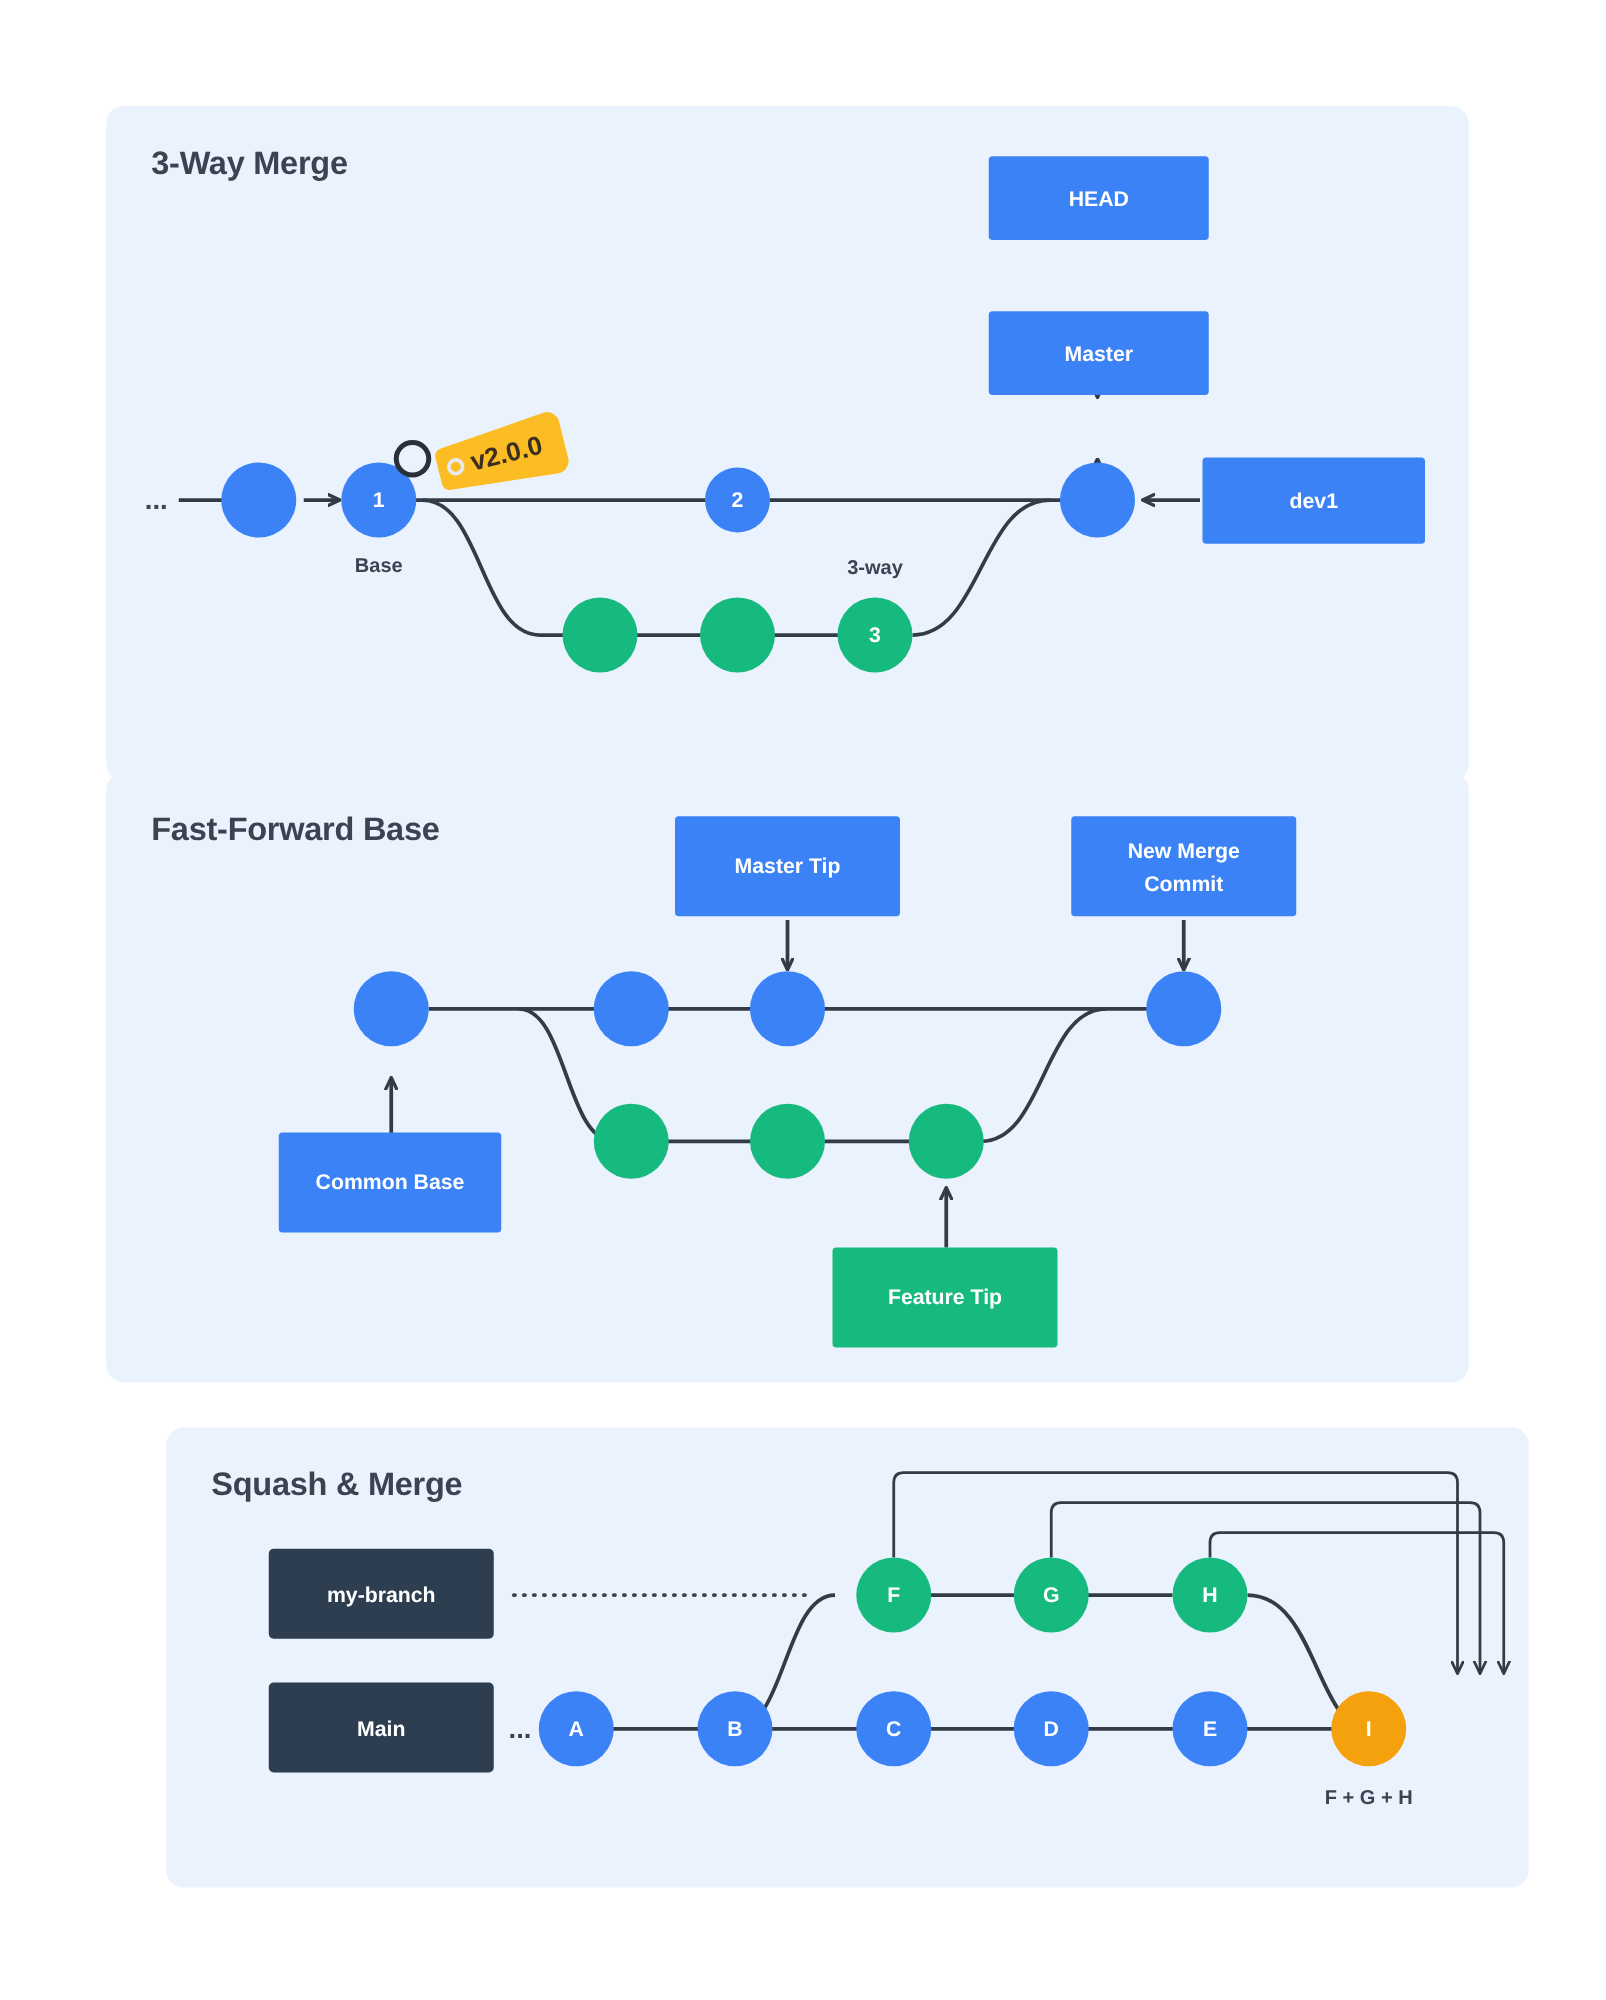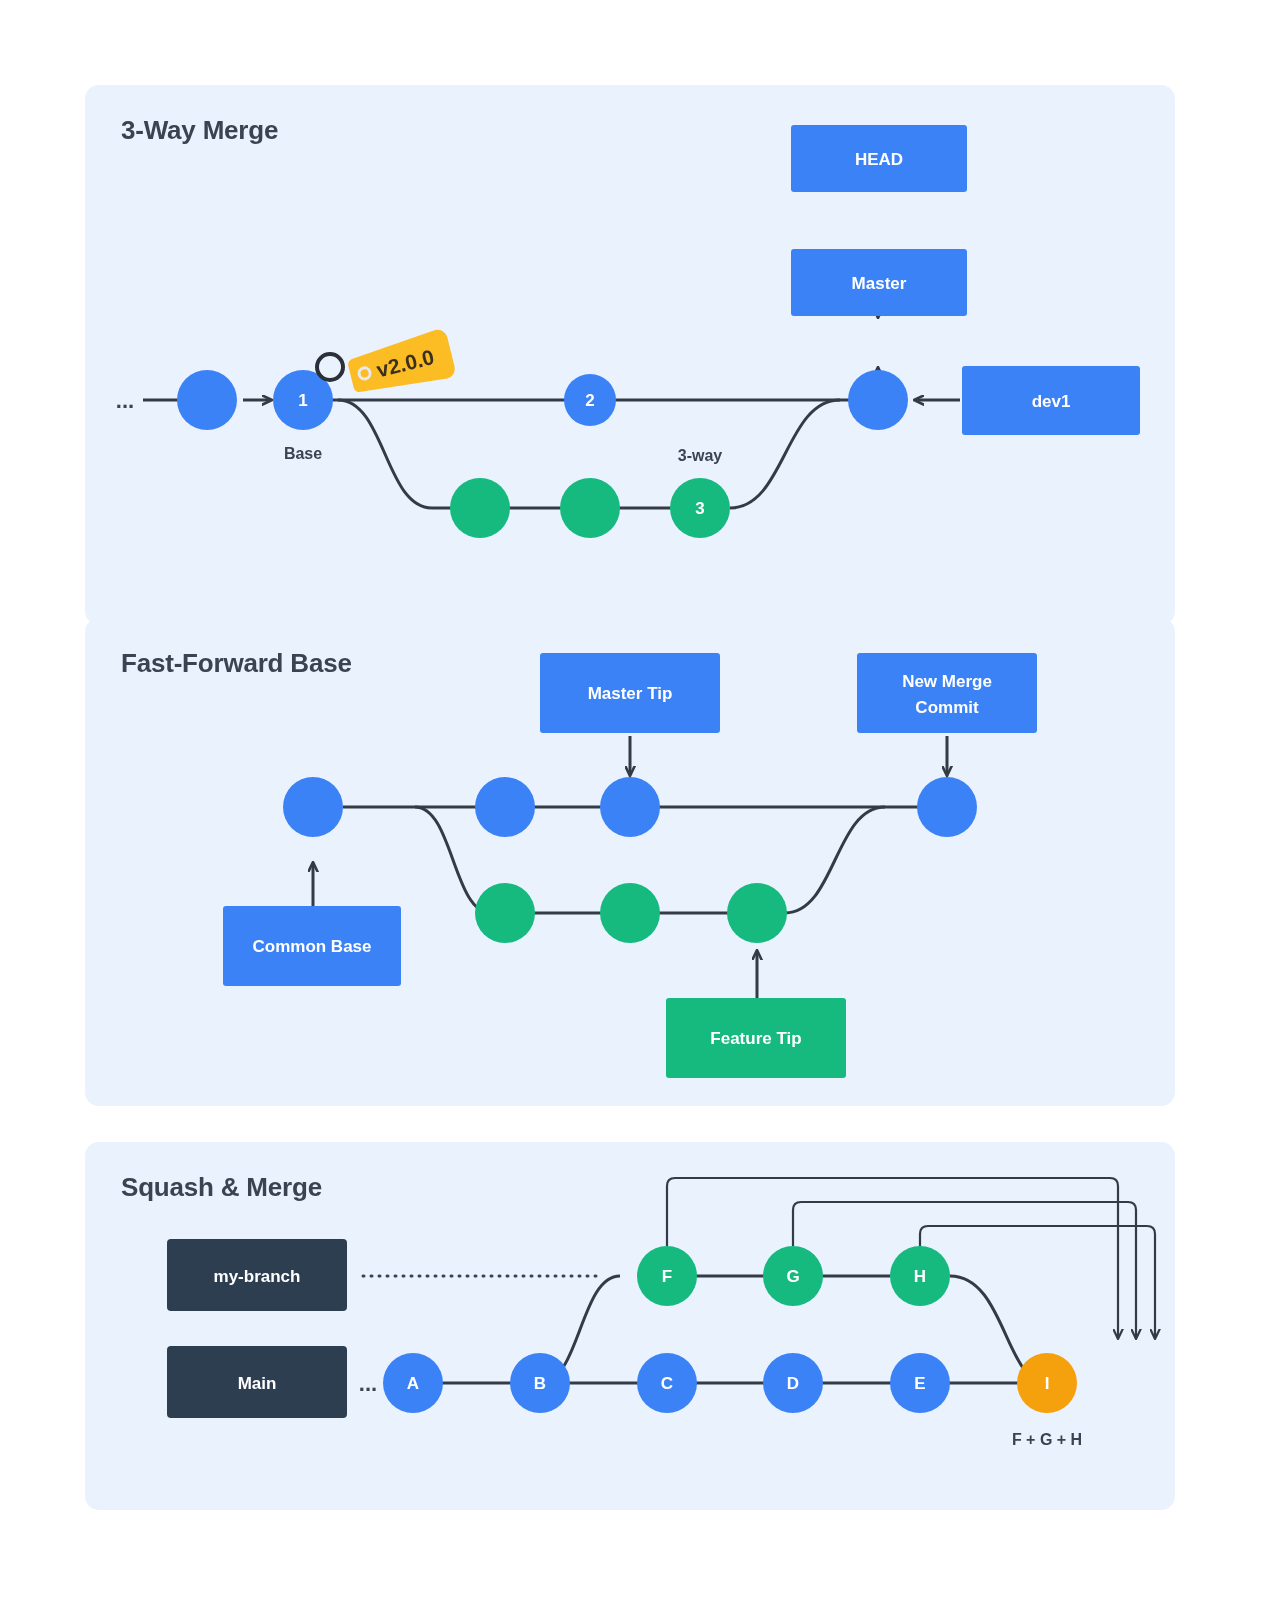--- a/index.html
+++ b/index.html
@@ -11,21 +11,21 @@
   }
   .page{position:relative;width:1285px;height:1600px;}
   .panel{
     position:absolute;
     left:85px;width:1090px;
     background:#eaf2fe;
     border-radius:14px;
   }
   #panel-3way{top:85px;height:540px;}
   #panel-ff{top:618px;height:488px;}
-  #panel-squash{top:1142px;height:368px;}
+  #panel-squash{top:1142px;height:368px;margin-left:48px;}
   .panel-title{
     position:absolute;
     left:36px;top:30px;
     font-size:26px;font-weight:bold;
     color:#3b4351;
     letter-spacing:-0.2px;
     white-space:nowrap;
   }
   svg{position:absolute;left:0;top:0;overflow:visible;}
   .node-label{

